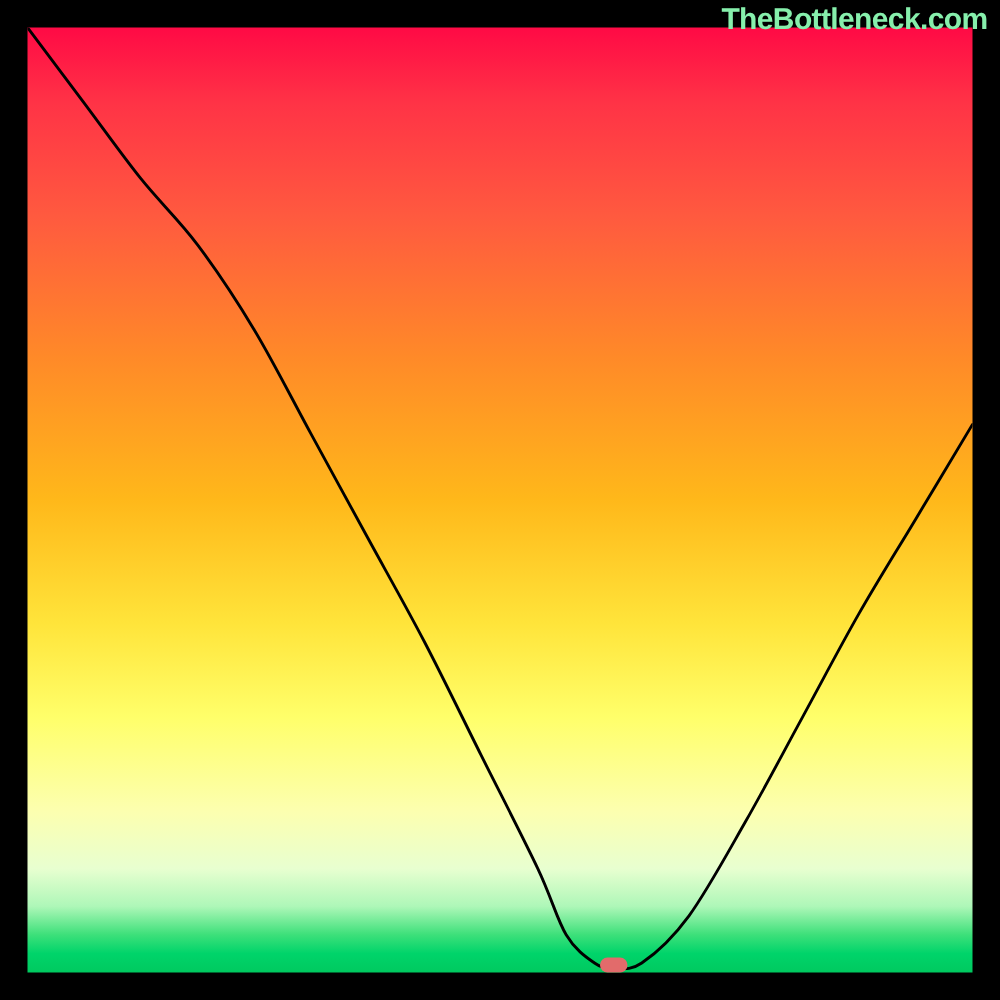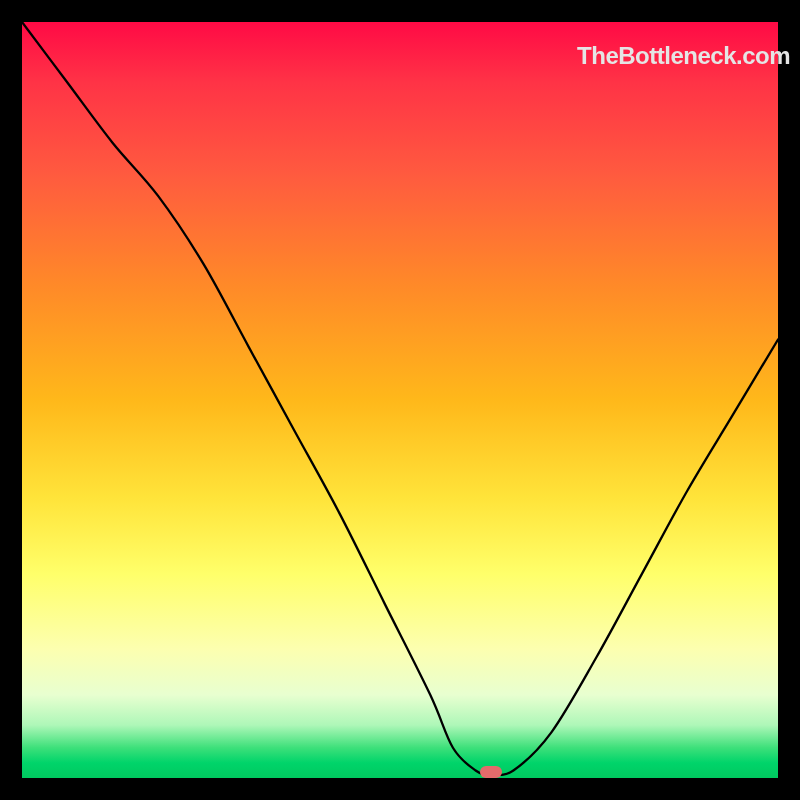--- a/index.html
+++ b/index.html
@@ -14,26 +14,25 @@
   .frame {
     position: relative;
     width: 800px;
     height: 800px;
     background: #000;
   }
   .watermark {
     position: absolute;
     top: 2px;
     right: 10px;
-    color: #e5e5e5;
+    color: #86efac;
     font-size: 24px;
     font-weight: 600;
     z-index: 10;
     letter-spacing: -0.5px;
-    margin-top: 40px;
   }
   .plot-area {
     position: absolute;
     left: 22px;
     top: 22px;
     width: 756px;
     height: 756px;
   }
   .gradient {
     position: absolute;

